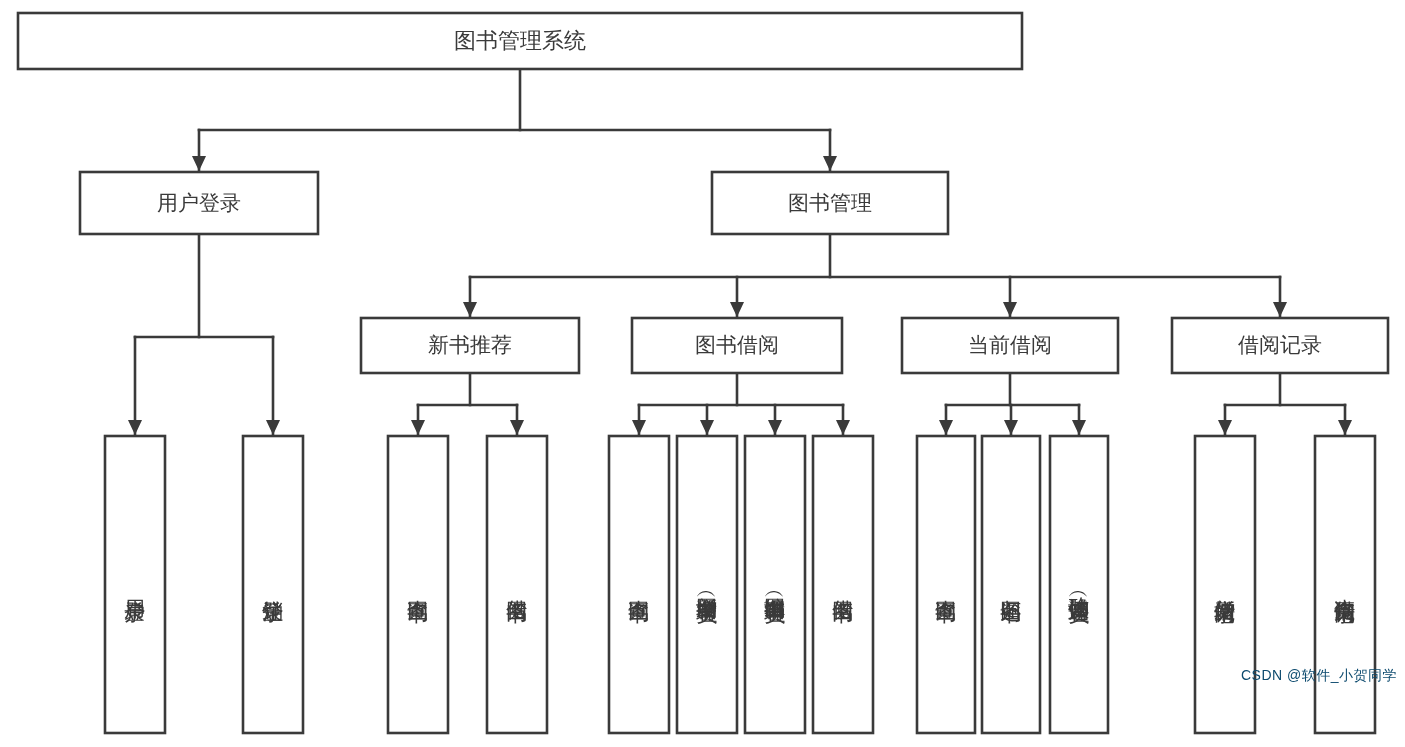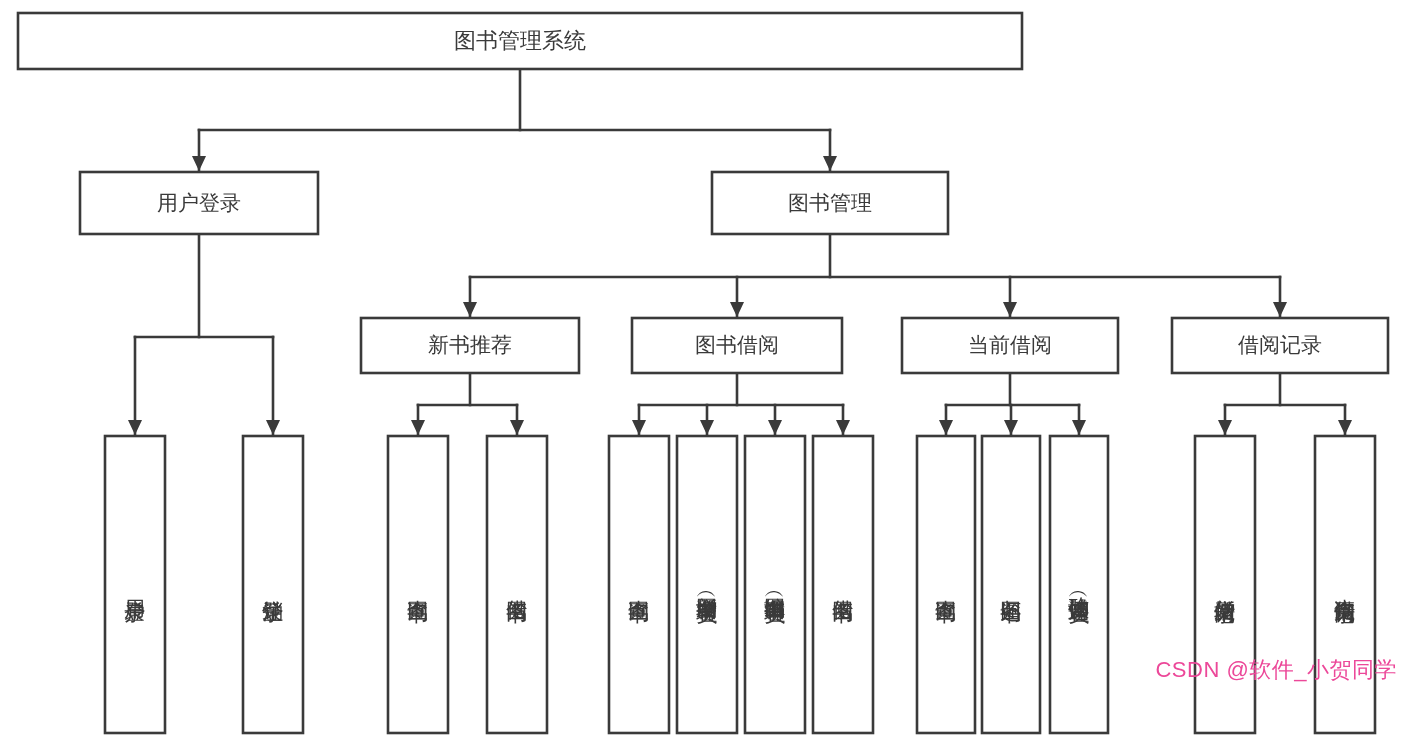--- a/index.html
+++ b/index.html
@@ -28,21 +28,21 @@
     font-family:"Liberation Sans","DejaVu Sans",sans-serif;
     font-size:21px;line-height:1.22;
     color:#3a3a3a;
     letter-spacing:1px;
     text-align:center;
     pointer-events:none;
   }
   #watermark{
     position:absolute;right:8px;bottom:4px;
     font-family:"Liberation Sans","DejaVu Sans",sans-serif;
-    font-size:22px;color:#ec4899;letter-spacing:.5px;
+    font-size:14px;color:#0c4a6e;letter-spacing:.5px;
     user-select:none;
   }
 </style>
 </head>
 <body>
 
 <div id="stage">
   <svg id="diagram" viewBox="0 0 1405 747">
     <g id="connector-layer">
         <line x1="520" y1="69" x2="520" y2="130" class="connector"></line>

